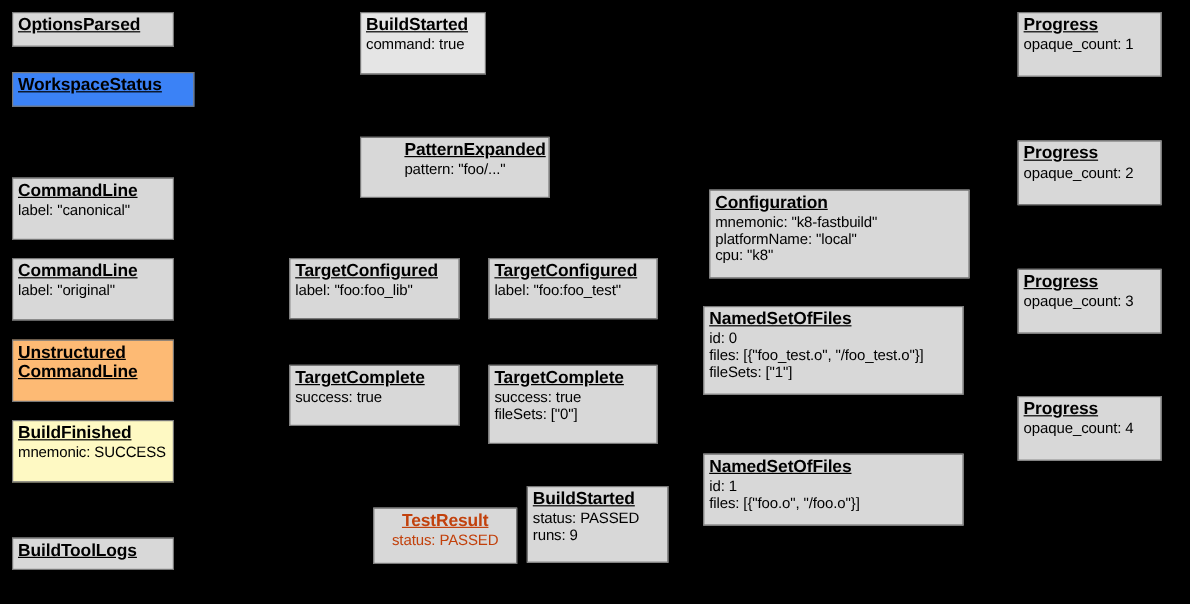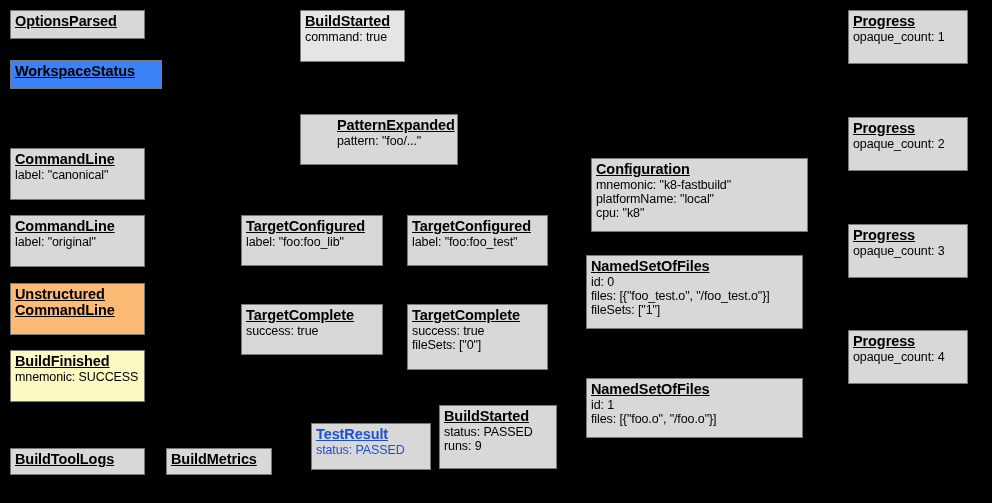--- a/index.html
+++ b/index.html
@@ -165,25 +165,22 @@
         <span class="node-field">files: [{"foo.o", "/foo.o"}]</span>
       </span>
     </div>
     <div class="node" style="left: 439px; top: 405px; width: 118px; height: 64px; background: rgb(216, 216, 216); border-color: rgb(120, 120, 120); color: rgb(0, 0, 0);">
       <span class="node-title">BuildStarted</span>
       <span class="node-fields">
         <span class="node-field">status: PASSED</span>
         <span class="node-field">runs: 9</span>
       </span>
     </div>
-    <div class="node" style="left: 311px; top: 423px; width: 120px; height: 47px; background: rgb(216, 216, 216); border-color: rgb(120, 120, 120); color: #1d4ed8;">
+    <div class="node" style="left: 311px; top: 423px; width: 120px; height: 47px; background: rgb(216, 216, 216); border-color: rgb(120, 120, 120); color: #c2410c; text-align: center;">
       <span class="node-title">TestResult</span>
       <span class="node-fields">
         <span class="node-field">status: PASSED</span>
       </span>
     </div>
     <div class="node title-only" style="left: 10px; top: 448px; width: 135px; height: 27px; background: rgb(216, 216, 216); border-color: rgb(120, 120, 120); color: rgb(0, 0, 0);">
       <span class="node-title">BuildToolLogs</span>
     </div>
-    <div class="node title-only" style="left: 166px; top: 448px; width: 106px; height: 27px; background: rgb(216, 216, 216); border-color: rgb(120, 120, 120); color: rgb(0, 0, 0);">
-      <span class="node-title">BuildMetrics</span>
-    </div>
   </div>
 
 </body></html>

